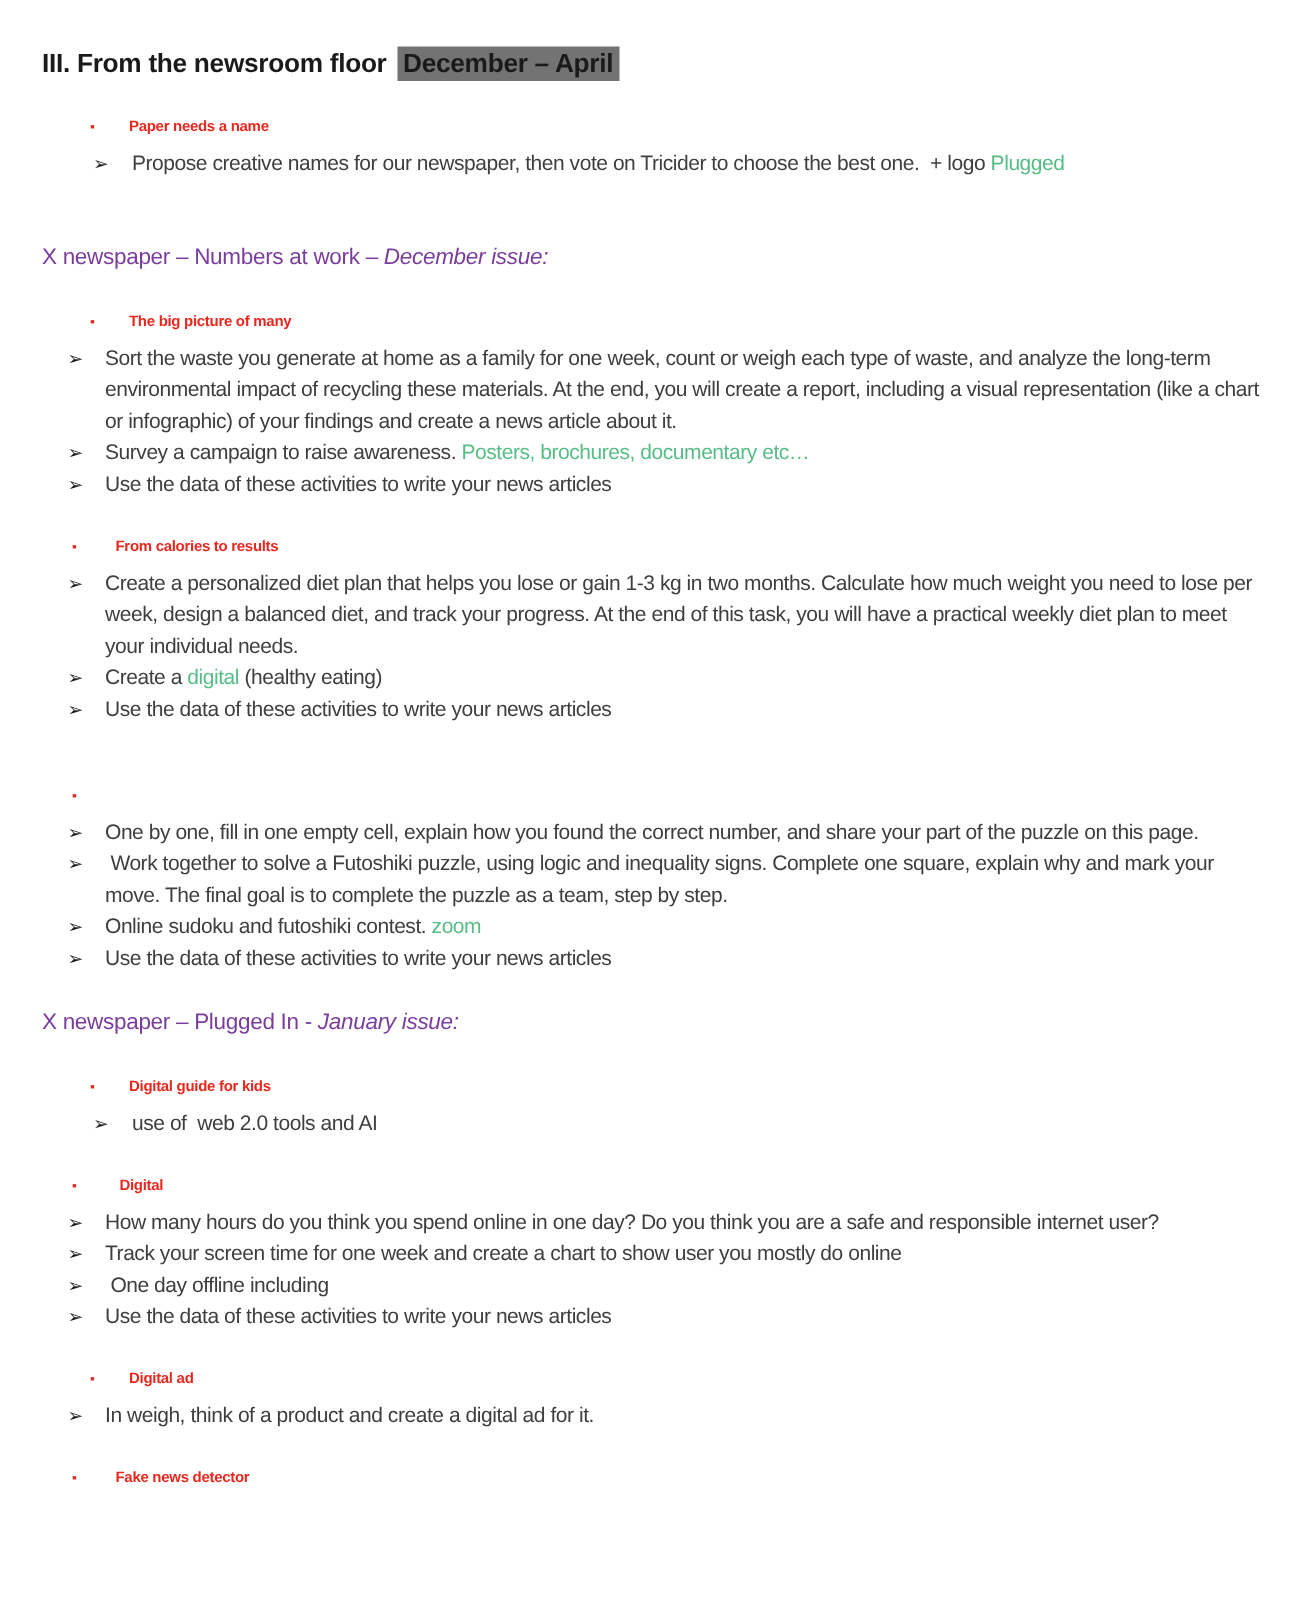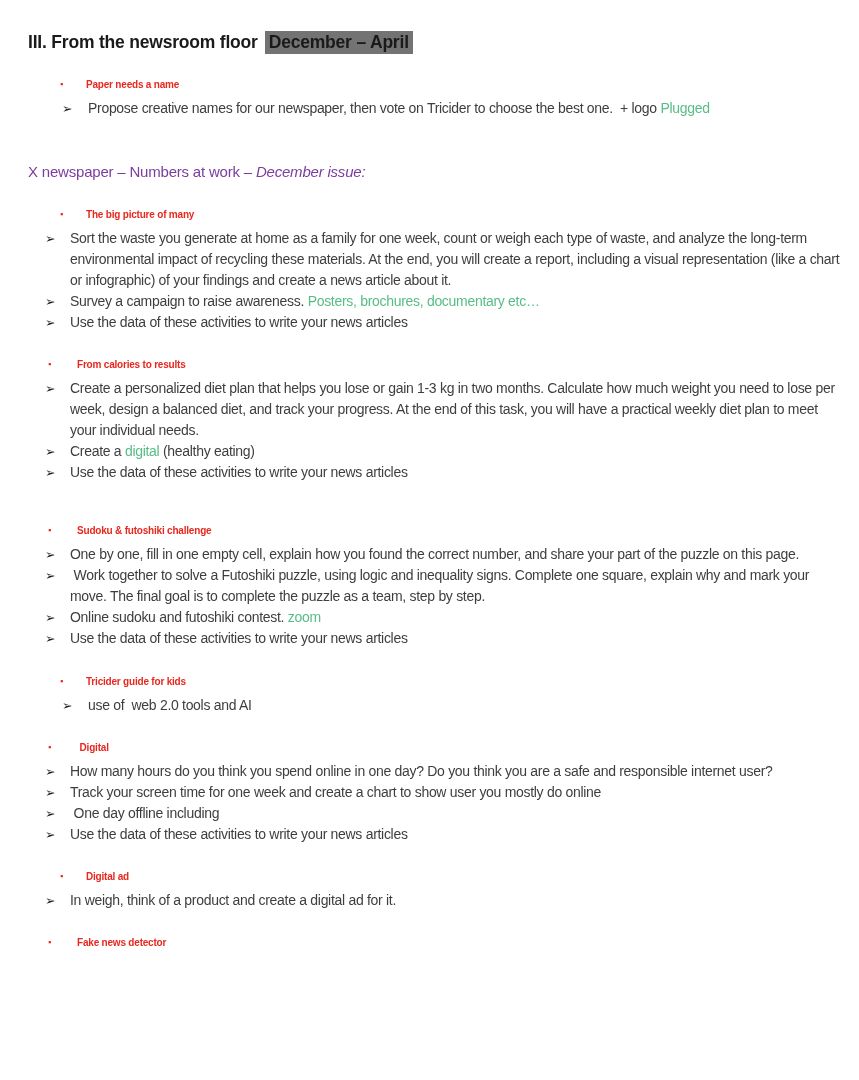--- a/index.html
+++ b/index.html
@@ -85,43 +85,45 @@
     <span class="ar">➢</span>
     <span class="atext"><span>Create a </span><span class="green">digital</span><span> (healthy eating)</span></span>
   </div>
   <div class="arow item-b">
     <span class="ar">➢</span>
     <span class="atext">Use the data of these activities to write your news articles</span>
   </div>
 
   <div class="hrow ind-b mt37 hmb">
     <span class="sq">▪</span>
-    <span class="htext">Sudoku &amp; futoshiki challenge</span>
   </div>
   <div class="arow item-b">
     <span class="ar">➢</span>
     <span class="atext">One by one, fill in one empty cell, explain how you found the correct number, and share your part of the puzzle on this page.</span>
   </div>
   <div class="arow item-b">
     <span class="ar">➢</span>
     <span class="atext"> Work together to solve a Futoshiki puzzle, using logic and inequality signs. Complete one square, explain why and mark your move. The final goal is to complete the puzzle as a team, step by step.</span>
   </div>
   <div class="arow item-b">
     <span class="ar">➢</span>
     <span class="atext"><span>Online sudoku and futoshiki contest. </span><span class="green">zoom</span></span>
   </div>
   <div class="arow item-b">
     <span class="ar">➢</span>
     <span class="atext">Use the data of these activities to write your news articles</span>
   </div>
 
+  <div class="ph mt22">
+    <span>X newspaper – Plugged In - </span><span class="issue">January issue:</span>
+  </div>
 
   <div class="hrow ind-a mt22 hmb">
     <span class="sq">▪</span>
-    <span class="htext">Tricider guide for kids</span>
+    <span class="htext">Digital guide for kids</span>
   </div>
   <div class="arow item-a">
     <span class="ar">➢</span>
     <span class="atext">use of  web 2.0 tools and AI</span>
   </div>
 
   <div class="hrow ind-b mt21 hmb">
     <span class="sq">▪</span>
     <span class="htext"> Digital</span>
   </div>

